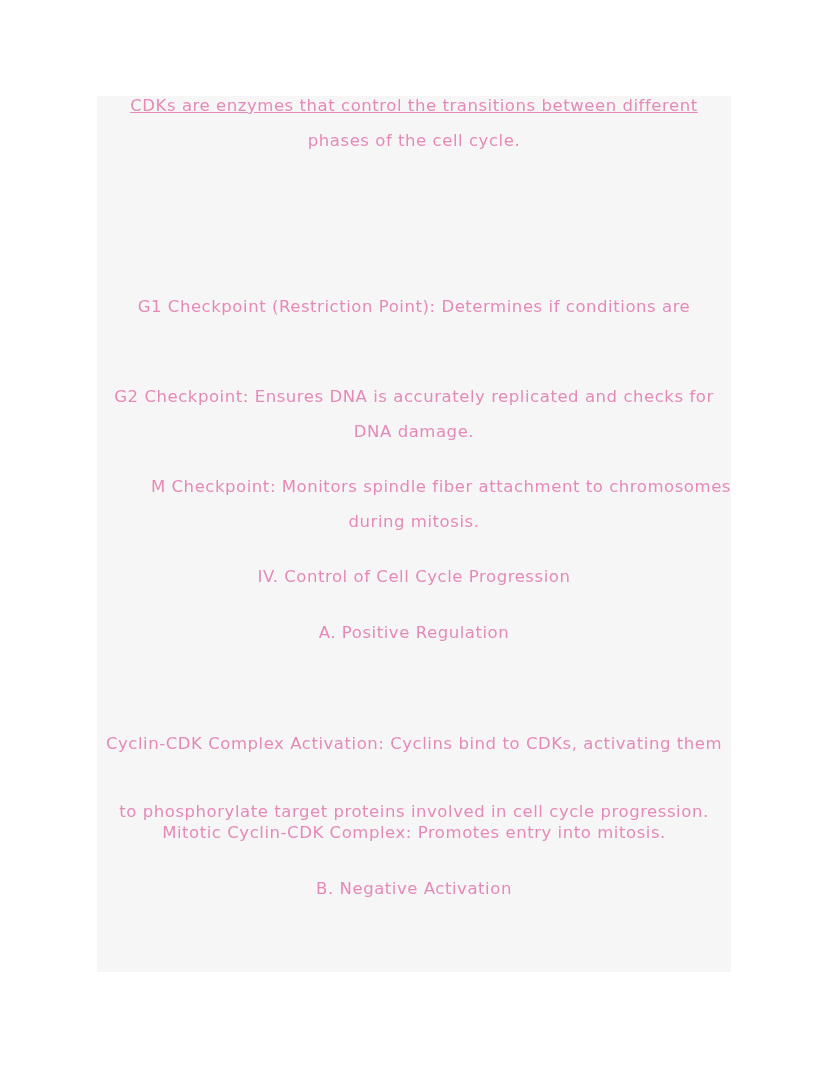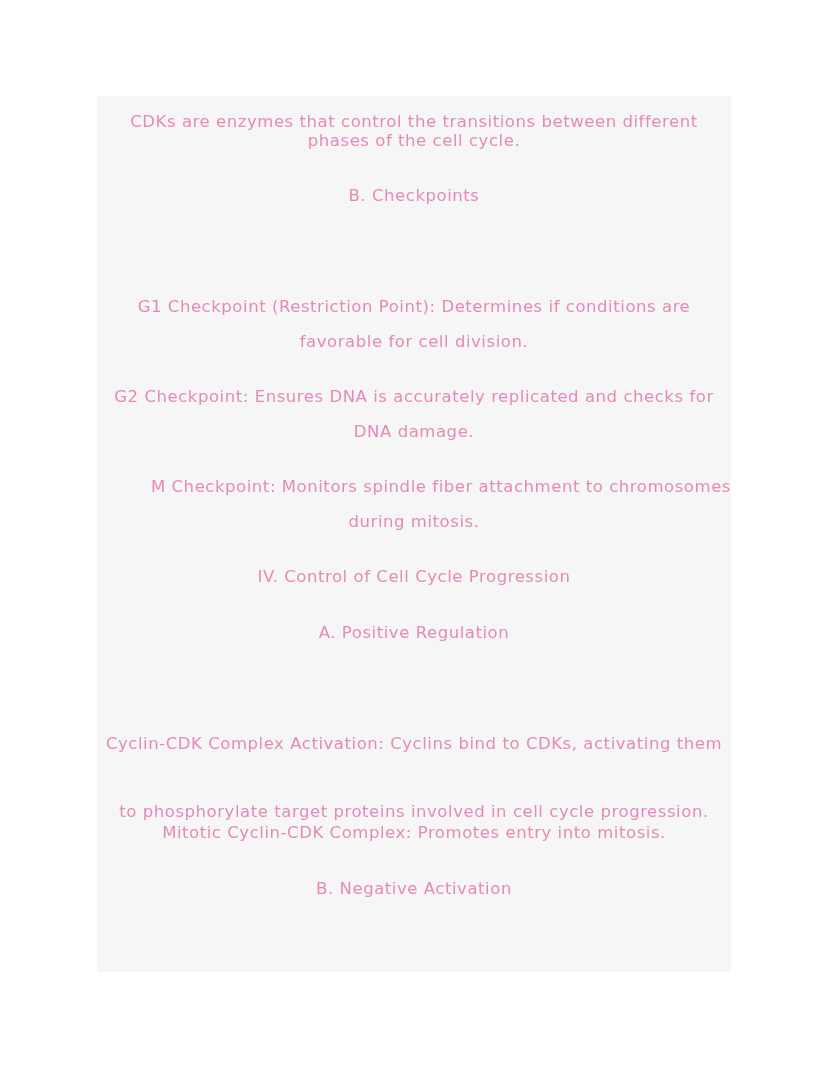--- a/index.html
+++ b/index.html
@@ -31,25 +31,23 @@
       font-size: 16.5px;
       letter-spacing: 0.55px;
       white-space: nowrap;
       line-height: 20px;
     }
   </style>
 </head>
 <body>
 
 <div class="panel">
-  <div class="line" style="top:16px;">CDKs are enzymes that control the transitions between different</div>
+  <div class="line" style="top:0px;text-decoration:underline;">CDKs are enzymes that control the transitions between different</div>
   <div class="line" style="top:35px;">phases of the cell cycle.</div>
-  <div class="line" style="top:90px;">B. Checkpoints</div>
   <div class="line" style="top:201px;">G1 Checkpoint (Restriction Point): Determines if conditions are</div>
-  <div class="line" style="top:236px;">favorable for cell division.</div>
   <div class="line" style="top:291px;">G2 Checkpoint: Ensures DNA is accurately replicated and checks for</div>
   <div class="line" style="top:326px;">DNA damage.</div>
   <div class="line" style="top:381px;text-align:right;">M Checkpoint: Monitors spindle fiber attachment to chromosomes</div>
   <div class="line" style="top:416px;">during mitosis.</div>
   <div class="line" style="top:471px;">IV. Control of Cell Cycle Progression</div>
   <div class="line" style="top:638px;">Cyclin-CDK Complex Activation: Cyclins bind to CDKs, activating them</div>
   <div class="line" style="top:527px;">A. Positive Regulation</div>
   <div class="line" style="top:672px;margin-top:34px;">to phosphorylate target proteins involved in cell cycle progression.</div>
   <div class="line" style="top:727px;">Mitotic Cyclin-CDK Complex: Promotes entry into mitosis.</div>
   <div class="line" style="top:783px;">B. Negative Activation</div>

